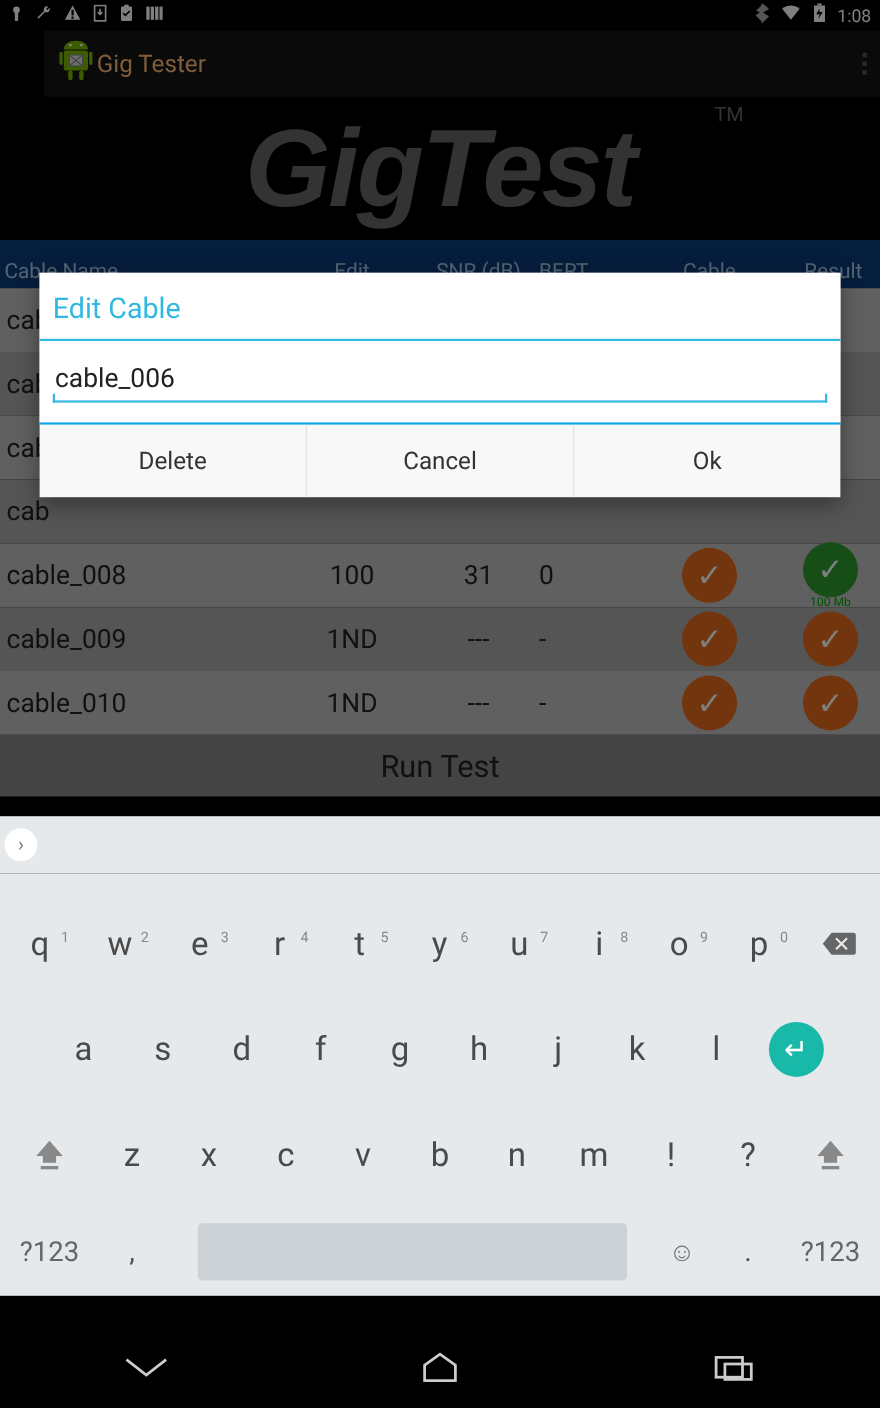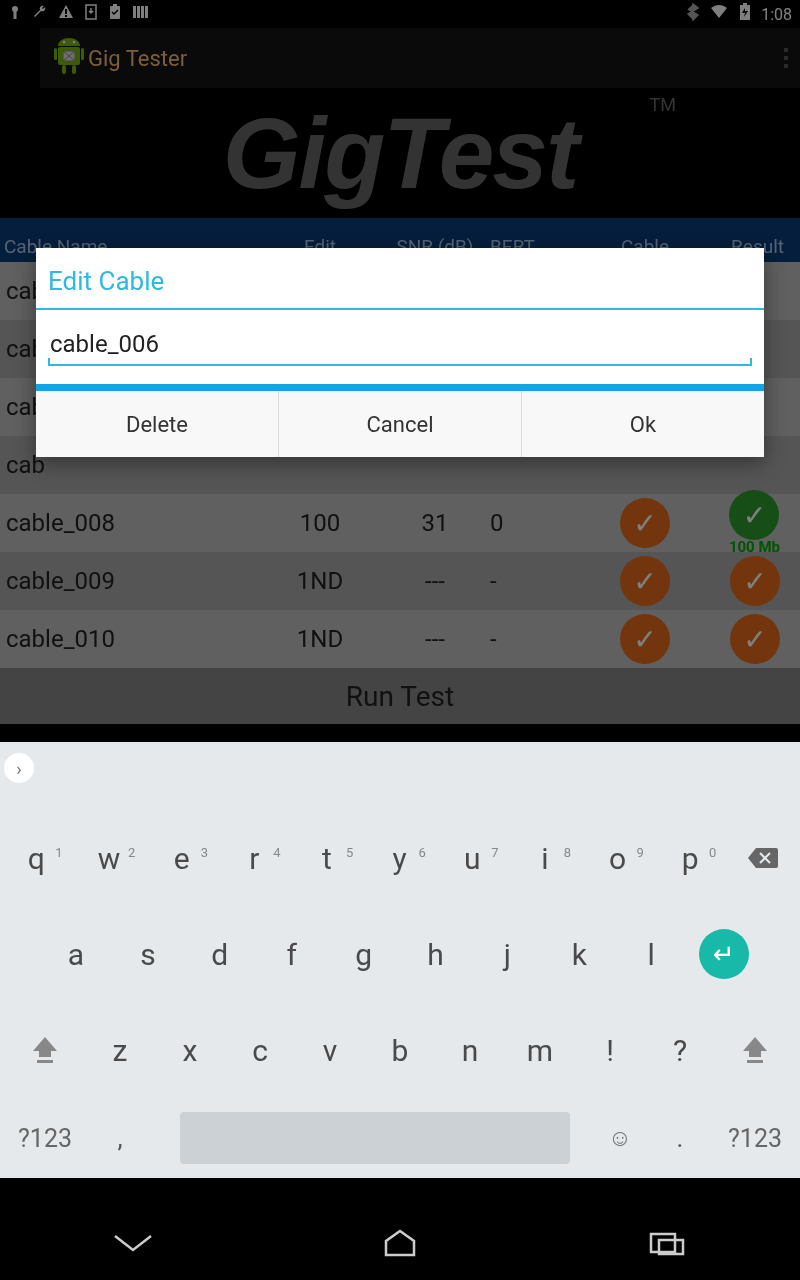--- a/index.html
+++ b/index.html
@@ -31,37 +31,37 @@
 
 .row { height: 58px; display: flex; align-items: center; color: #222; font-size: 24px; }
 .row.even { background: #c0c0c0; }
 .row.odd { background: #aaa; }
 .row .col-name { padding-left: 6px; }
 .badge-cell { display: flex; align-items: center; justify-content: center; }
 .badge { width: 50px; height: 50px; border-radius: 50%; display: flex; align-items: center; justify-content: center; }
 .badge.orange { background: #e66a1a; }
 .badge.green { background: #2e9b2e; }
 .checkmark { color: #fff; font-size: 28px; }
-.result-speed { font-size: 15px; color: #fff; font-weight: bold; text-align:center; }
+.result-speed { font-size: 11px; color: #fff; font-weight: normal; text-align:center; }
 
 
 .run-test { height: 56px; background: #888; color: #222; font-size: 28px; display: flex; align-items: center; justify-content: center; }
 
 
 .overlay { position: absolute; top: 0; left: 0; width: 800px; height: 1280px; background: rgba(0,0,0,0.5); }
 
 .dialog { position: absolute; top: 248px; left: 36px; width: 728px; background: #f8f8f8; box-shadow: 0 6px 20px rgba(0,0,0,0.4); }
 .dialog-title { color: #2fb8e0; font-size: 26px; padding: 18px 12px 12px; background: #fff; }
 .dialog-input-wrap { padding: 14px 12px 18px; background: #fff; border-top: 2px solid #2fb8e0; }
 .dialog-input { width: 100%; border: none; border-bottom: 2px solid #2fb8e0; font-size: 24px; padding: 6px 2px; outline: none; background: transparent; color: #222; position: relative; }
 .dialog-input-underline { position: relative; }
 .dialog-input-underline::before, .dialog-input-underline::after { content: ''; position: absolute; bottom: 0; width: 2px; height: 8px; background: #2fb8e0; }
 .dialog-input-underline::before { left: 0; }
 .dialog-input-underline::after { right: 0; }
-.dialog-buttons { display: flex; border-top: 7px solid #0ea5e9; align-items: center; }
+.dialog-buttons { display: flex; border-top: 2px solid #0ea5e9; align-items: center; }
 .dialog-btn { flex: 1; height: 66px; display: flex; align-items: center; justify-content: center; font-size: 22px; color: #333; border-right: 1px solid #ddd; }
 .dialog-btn:last-child { border-right: none; }
 
 
 .suggestion-strip { position: absolute; top: 742px; left: 0; width: 800px; height: 52px; background: #e5e9ec; display: flex; align-items: center; }
 .sugg-chev { width: 30px; height: 30px; background: #fff; border-radius: 50%; margin-left: 4px; display: flex; align-items: center; justify-content: center; color: #777; font-size: 18px;}
 
 .keyboard { position: absolute; top: 794px; left: 0; width: 800px; background: #e5e9ec; padding-top: 16px; }
 .krow { display: flex; justify-content: center; gap: 0; height: 96px; align-items: center; }
 .key { display: flex; flex-direction: column; align-items: center; justify-content: center; color: #4a4a4a; font-size: 30px; position: relative; }

